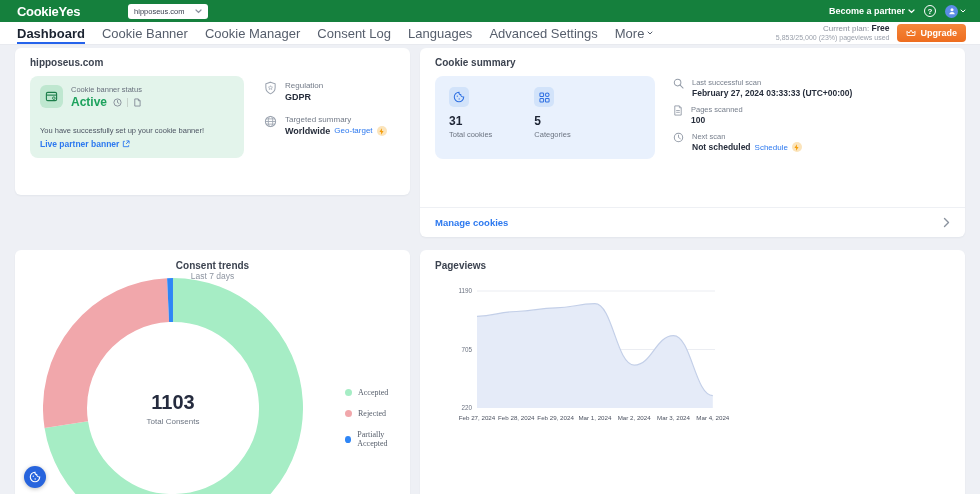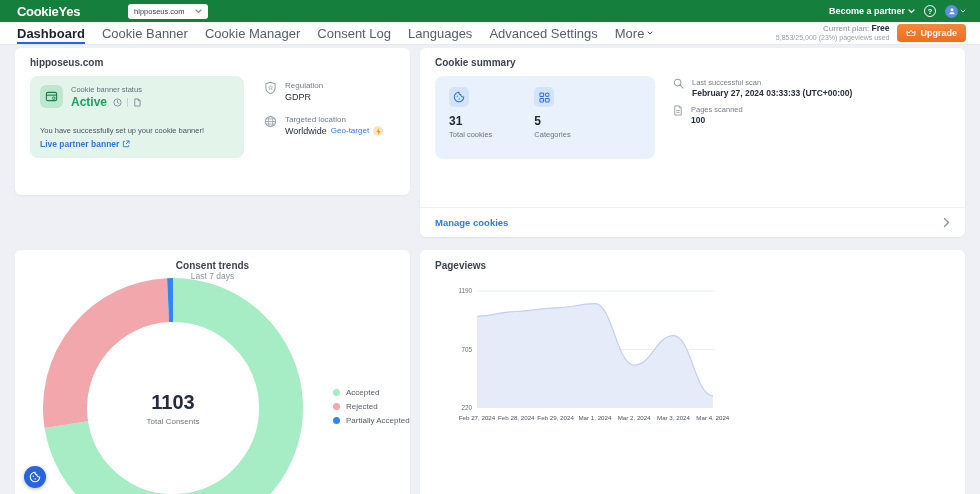--- a/index.html
+++ b/index.html
@@ -45,21 +45,21 @@
   .status-texts { margin-left:8px; }
   .status-label { font-size:7.5px; color:#68707d; }
   .status-valrow { display:flex; align-items:center; margin-top:1px; }
   .status-value { font-size:12px; font-weight:800; color:#1da25d; }
   .mini-divider { width:1px; height:9px; background:#c6d2cb; margin:0 5px; }
   .success-msg { font-size:7.5px; color:#4d5563; line-height:1.3; }
   .preview-link { margin-top:3px; display:flex; align-items:center; gap:3px; font-size:8.5px; font-weight:600; color:#2d79ef; cursor:pointer; }
   .meta-col { margin-left:20px; padding-top:5px; display:flex; flex-direction:column; gap:13px; }
   .meta-item { display:flex; gap:8px; }
   .meta-label { font-size:8px; color:#737b88; }
-  .meta-value { font-size:9px; font-weight:400; color:#262d3b; margin-top:2px; }
+  .meta-value { font-size:9px; font-weight:700; color:#262d3b; margin-top:2px; }
   .geo-row { display:flex; gap:4px; margin-top:2px; }
   .geo-row .meta-value { margin-top:0; }
   .inline-link { font-size:8px; color:#2d79ef; cursor:pointer; }
   .spark-badge { width:10px; height:10px; background:#fbe4bb; border-radius:50%; display:flex; align-items:center; justify-content:center; }
 
   .card-action { position:absolute; bottom:0; left:0; right:0; height:30px; border-top:1px solid #eef0f4; display:flex; align-items:center; justify-content:space-between; padding:0 15px; cursor:pointer; }
   .action-label { font-size:9.5px; font-weight:700; color:#2d79ef; }
 
   
   .summary-card { flex:1; height:189px; padding:9px 15px 0; }
@@ -76,21 +76,21 @@
   .scan-value-row .scan-value { margin-top:0; }
 
   
   .consent-card { width:395px; flex:none; height:300px; }
   .consent-head { display:flex; align-items:center; justify-content:space-between; padding:10px 15px 0;flex-direction:column; }
   .range-label { font-size:8.5px; color:#8e95a1; }
   .donut-wrap { position:absolute; left:28px; top:28px; width:260px; height:260px; }
   .donut-center { position:absolute; left:28px; top:28px; width:260px; height:260px; display:flex; flex-direction:column; align-items:center; justify-content:center; pointer-events:none; }
   .donut-value { font-size:20px; font-weight:800; color:#252b3e; }
   .donut-sub { font-size:8px; color:#6e7683; margin-top:3px; }
-  .legend { position:absolute; left:318px; top:138px; display:flex; flex-direction:column; gap:5px; }
+  .legend { position:absolute; left:330px; top:138px; display:flex; flex-direction:column; gap:12px;font-family:Liberation Serif, serif; }
   .legend-item { display:flex; align-items:center; gap:6px; }
   .legend-dot { width:7px; height:7px; border-radius:50%; }
   .legend-label { font-size:8px; color:#555d6a; }
 
   
   .pv-card { flex:1; height:300px; }
   .pv-card .card-title { padding:10px 15px 0; }
   #area-chart { position:absolute; left:30px; top:32px; }
 
   
@@ -246,21 +246,21 @@
           </div>
           <div class="meta-item">
             <span class="icon">
               <svg width="13" height="13" viewBox="0 0 14 14">
                   <circle cx="7" cy="7" r="5.5" fill="none" stroke="#9aa2ae" stroke-width="1.1"></circle>
                   <ellipse cx="7" cy="7" rx="2.4" ry="5.5" fill="none" stroke="#9aa2ae" stroke-width="0.9"></ellipse>
                   <path d="M1.5 7h11M2.2 4.2h9.6M2.2 9.8h9.6" stroke="#9aa2ae" stroke-width="0.9"></path>
                 </svg>
             </span>
             <div>
-              <div class="meta-label">Targeted location</div>
+              <div class="meta-label">Targeted summary</div>
               <div class="geo-row">
                 <span class="meta-value">Worldwide</span>
                 <span class="inline-link">Geo-target</span>
                 <span class="spark-badge">
                   <svg width="5" height="7" viewBox="0 0 6 8">
                       <path d="M3.5 0L0.5 4.5h2L2.5 8l3-4.5h-2z" fill="#f59e0b"></path>
                     </svg>
                 </span>
               </div>
             </div>
@@ -313,20 +313,40 @@
           <div class="scan-row">
             <span class="icon">
               <svg width="10" height="11" viewBox="0 0 10 12">
                   <path d="M1.5 1h5l2 2v8h-7z" fill="none" stroke="#959da9" stroke-width="1"></path>
                   <path d="M6.5 1v2h2M3 6h4M3 8h4" fill="none" stroke="#959da9" stroke-width="0.9"></path>
                 </svg>
             </span>
             <div>
               <div class="scan-label">Pages scanned</div>
               <div class="scan-value">100</div>
+            </div>
+          </div>
+          <div class="scan-row">
+            <span class="icon">
+              <svg width="11" height="11" viewBox="0 0 12 12">
+                  <circle cx="6" cy="6" r="4.6" fill="none" stroke="#959da9" stroke-width="1.1"></circle>
+                  <path d="M6 3.4V6l2 1.3" stroke="#959da9" stroke-width="1" fill="none" stroke-linecap="round"></path>
+                </svg>
+            </span>
+            <div>
+              <div class="scan-label">Next scan</div>
+              <div class="scan-value-row">
+                <span class="scan-value">Not scheduled</span>
+                <span class="inline-link">Schedule</span>
+                <span class="spark-badge">
+                  <svg width="5" height="7" viewBox="0 0 6 8">
+                      <path d="M3.5 0L0.5 4.5h2L2.5 8l3-4.5h-2z" fill="#f59e0b"></path>
+                    </svg>
+                </span>
+              </div>
             </div>
           </div>
         </div>
       </div>
       <div class="card-action">
         <span class="action-label">Manage cookies</span>
         <span class="icon">
           <svg width="7" height="11" viewBox="0 0 7 11">
               <path d="M1.5 1.5l4 4-4 4" stroke="#8a929e" stroke-width="1.4" fill="none" stroke-linecap="round" stroke-linejoin="round"></path>
             </svg>

